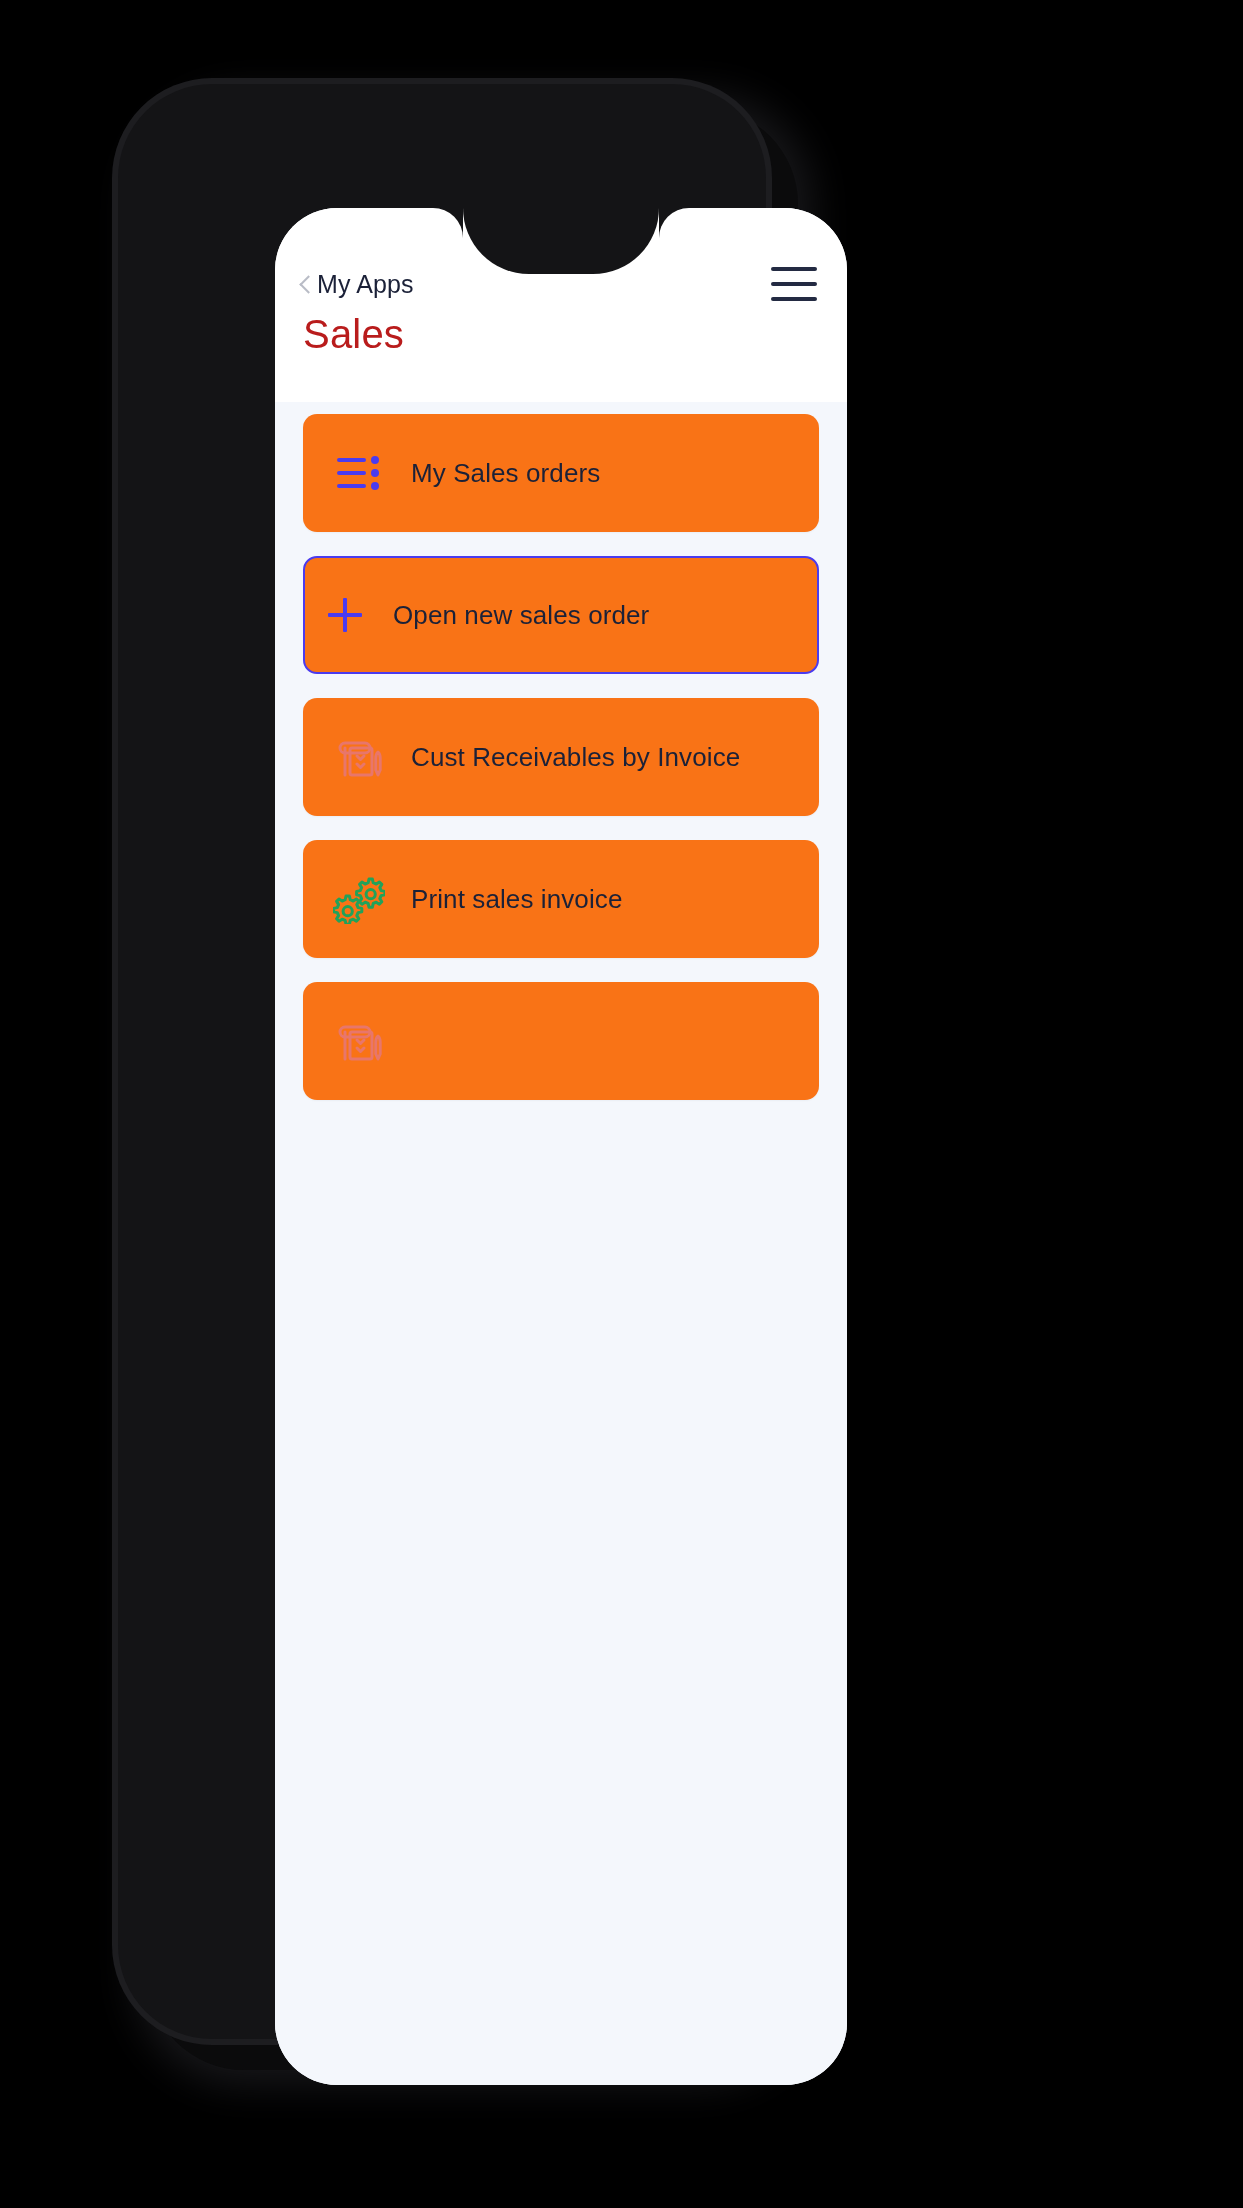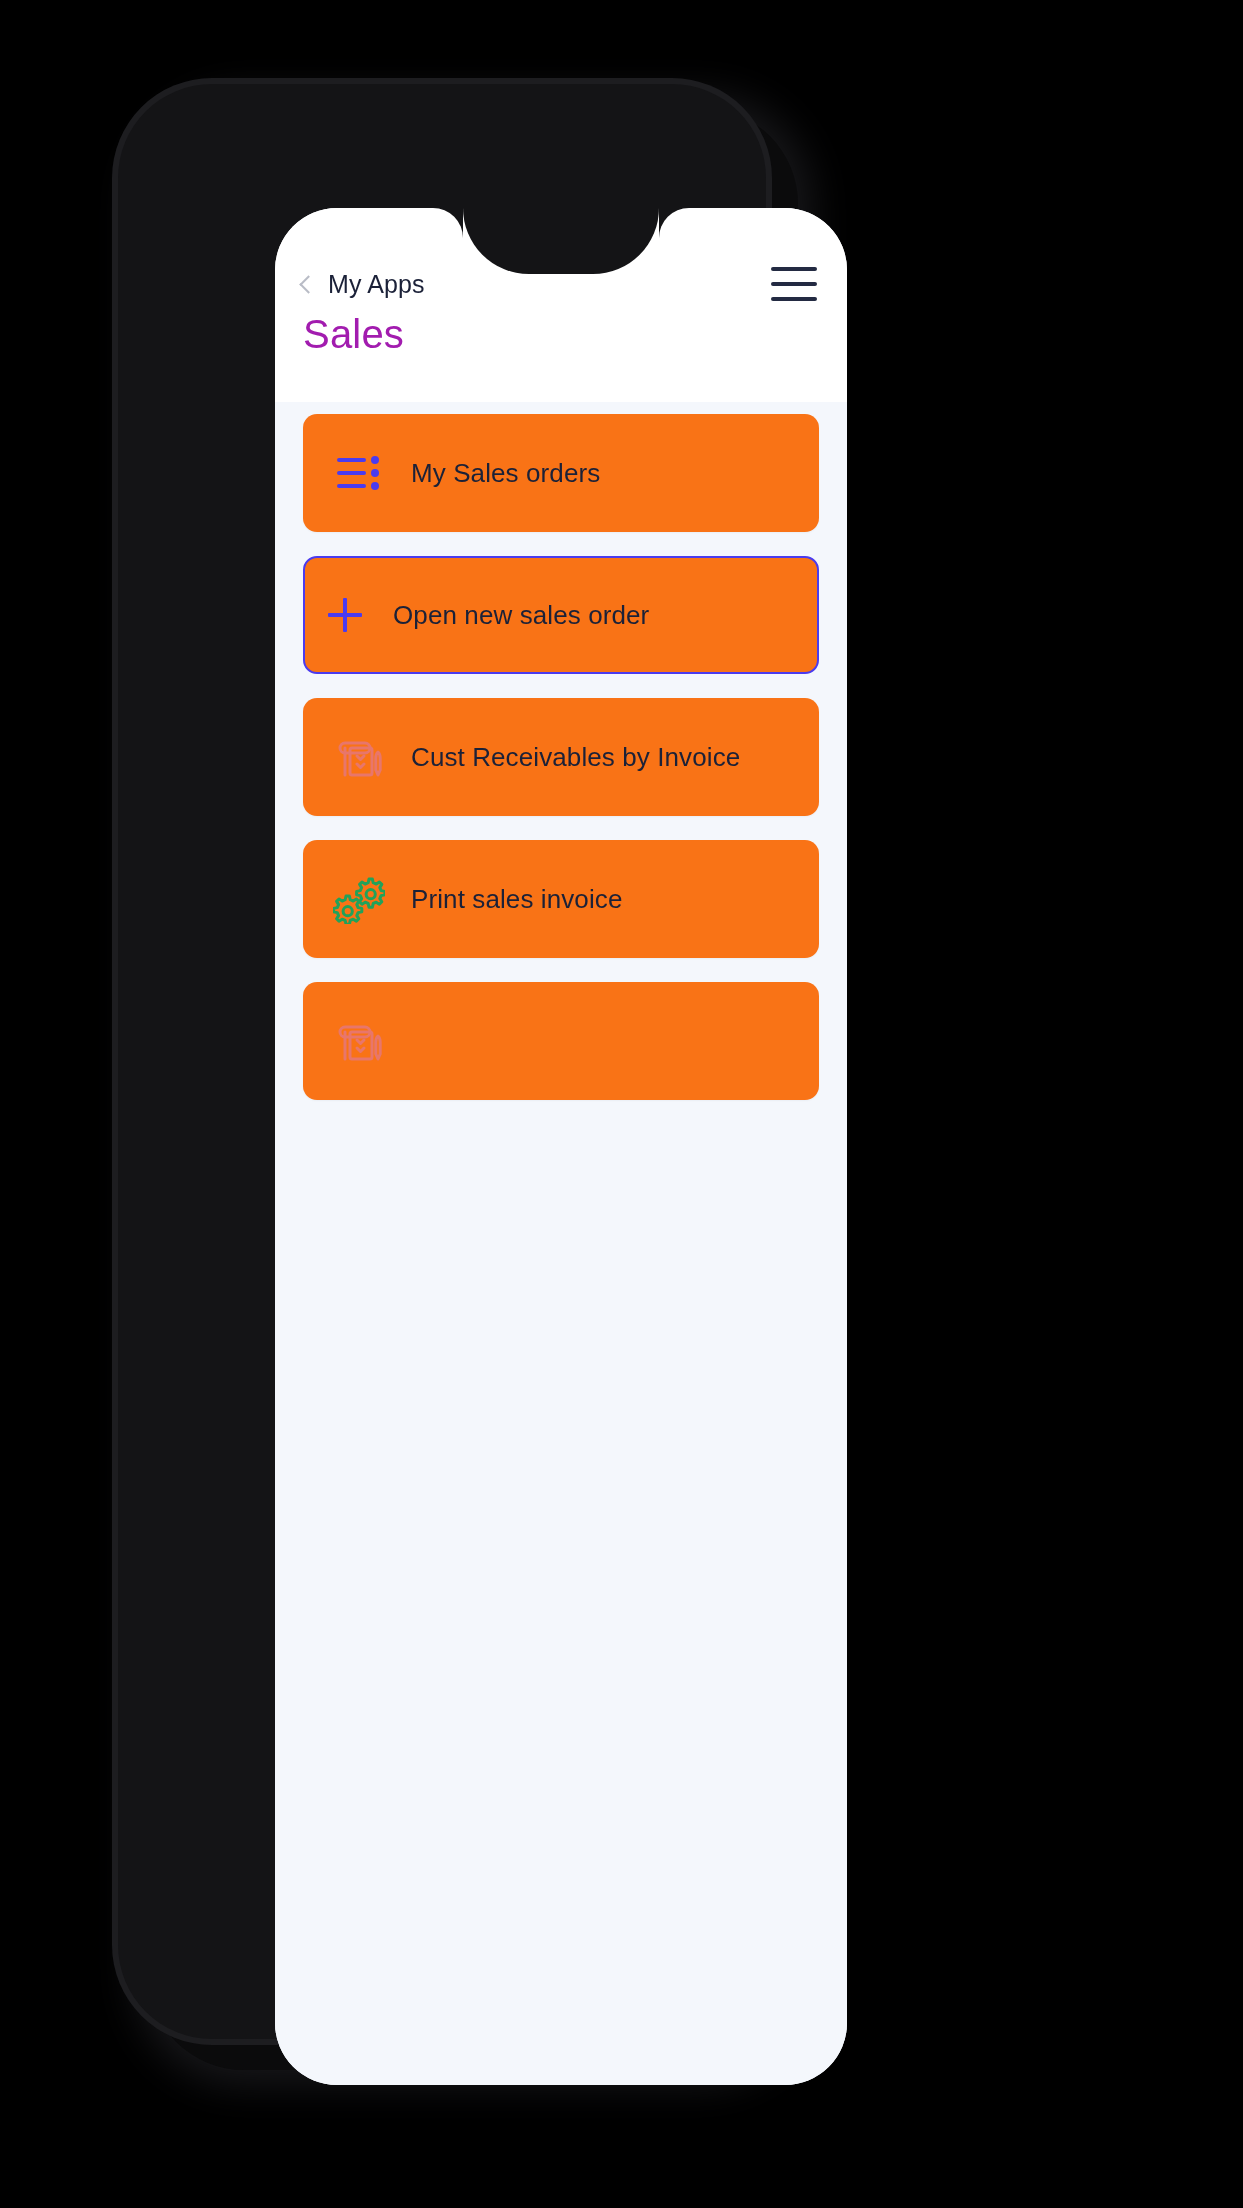--- a/index.html
+++ b/index.html
@@ -100,21 +100,21 @@
     left: 0; right: 0;
     top: 50px;
     height: 52px;
     display: flex;
     align-items: center;
     padding: 0 30px 0 24px;
   }
   .back-group {
     display: flex;
     align-items: center;
-    gap: 13px;
+    gap: 2px;
     cursor: pointer;
   }
   .chev-back {
     width: 13px; height: 13px;
     border-left: 2.6px solid #b9bcc6;
     border-bottom: 2.6px solid #b9bcc6;
     transform: rotate(45deg);
     margin-left: 3px;
   }
   .back-label {
@@ -139,21 +139,21 @@
     border-radius: 2px;
   }
 
   
   .page-title {
     position: absolute;
     left: 28px;
     top: 104px;
     font-size: 40px;
     font-weight: 400;
-    color: #a21caf;
+    color: #b91c1c;
     letter-spacing: .2px;
   }
 
   
   .list-body {
     padding: 12px 28px 0 28px;
     background: #f4f7fc;
     height: calc(100% - 194px);
   }
 

